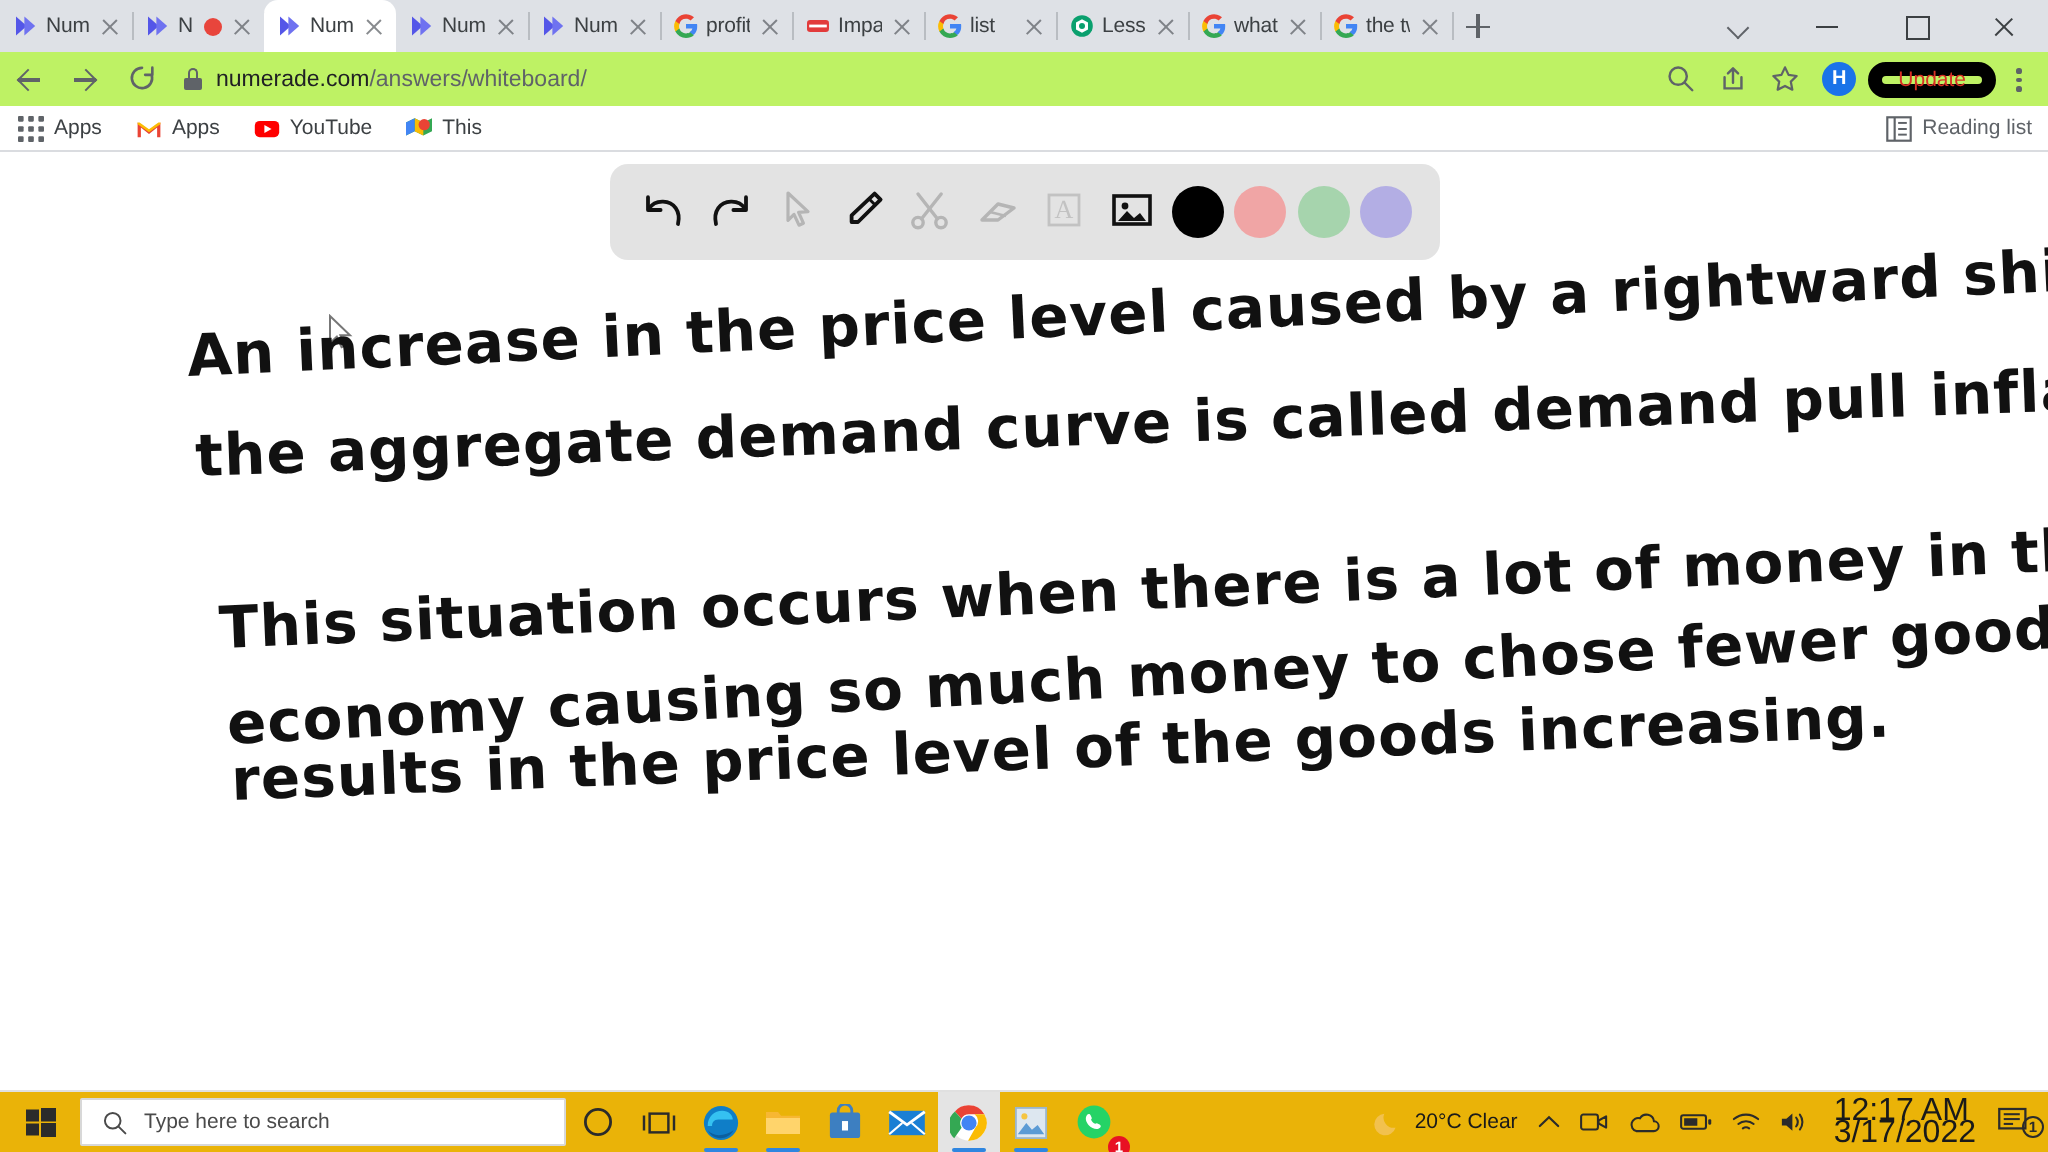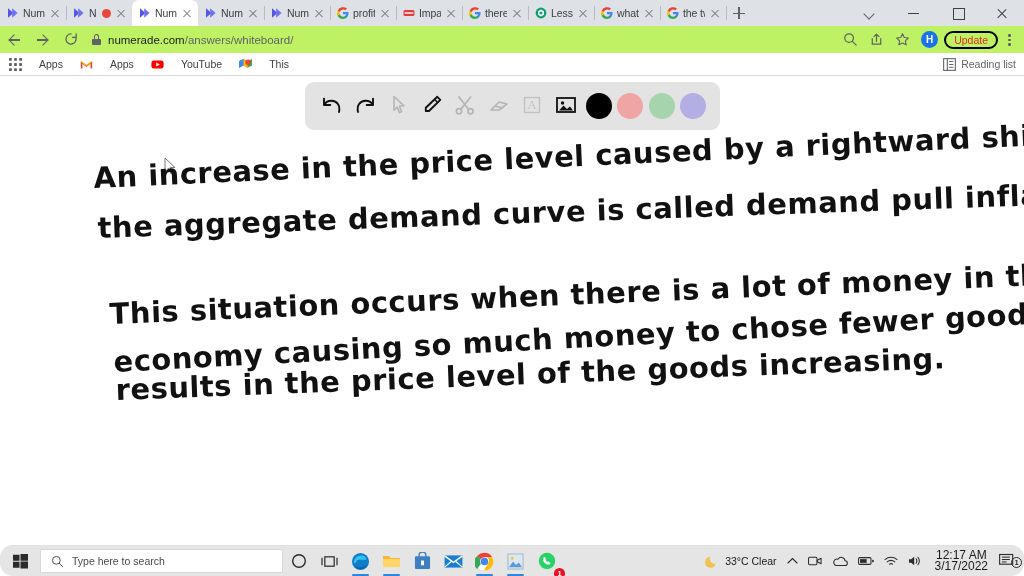--- a/index.html
+++ b/index.html
@@ -113,41 +113,41 @@
   .url-dark { color: #202124; }
   .url-grey { color: #5f6368; }
   .omni-right { display: flex; align-items: center; gap: 0; padding-right: 6px; }
   .oicon { width: 26px; height: 27px; position: relative; }
   .avatar {
     width: 17px; height: 17px; border-radius: 50%; background: #1a73e8;
     color: #fff; font-size: 10px; display: flex; align-items: center;
     justify-content: center; margin: 0 6px; flex: 0 0 17px; font-weight: 600;
   }
   .updbtn {
-    height: 18px; border: 2px solid #000000; border-radius: 9px;
+    height: 18px; border: 7px solid #000000; border-radius: 9px;
     color: #d93025; font-size: 10.5px; display: flex; align-items: center;
     padding: 0 8px; margin-right: 2px;
   }
   .kebab { width: 18px; height: 27px; position: relative; }
   .kebab i {
     position: absolute; left: 8px; width: 2.6px; height: 2.6px;
     border-radius: 50%; background: #5f6368; display: block;
   }
   .kebab i:nth-child(1){ top: 8px; }
   .kebab i:nth-child(2){ top: 12.5px; }
   .kebab i:nth-child(3){ top: 17px; }
 
   
   .bmbar {
     position: absolute; top: 53px; left: 0; width: 1024px; height: 23px;
     background: #fff; display: flex; align-items: center;
     font-size: 10.5px; color: #3c4043; padding-left: 9px;
     border-bottom: 1px solid #dadce0;
   }
-  .bm { display: flex; align-items: center; gap: 17px; margin-right: 17px; }
+  .bm { display: flex; align-items: center; gap: 5px; margin-right: 17px; }
   .bm-ico { width: 13px; height: 13px; flex: 0 0 13px; display: block; }
   .readinglist {
     position: absolute; right: 8px; display: flex; align-items: center; gap: 5px;
     color: #5f6368;
   }
 
   
   .page {
     position: absolute; top: 76px; left: 0; width: 1024px; height: 469px;
     background: #fff; overflow: hidden;
@@ -172,43 +172,42 @@
   .watermark {
     position: absolute; right: 14px; bottom: 44px;
     text-align: left; color: #c3c3c3; user-select: none;
   }
   .wm1 { font-size: 16.5px; line-height: 19px; }
   .wm2 { font-size: 11px; line-height: 15px; }
 
   
   .taskbar {
     position: absolute; left: 0; bottom: 0; width: 1024px; height: 31px;
-    background: #e5e5e5; display: flex; align-items: center;
+    background: #eab308; display: flex; align-items: center;
     border-top: 1px solid #e0e0e0;
-    border-radius: 13px;
   }
   .startbtn { width: 40px; height: 31px; display:flex; align-items:center; justify-content:center; }
   .winlogo { width: 15px; height: 15px; display:block; }
   .searchbox {
     width: 243px; height: 24px; background: #fff; border: 1px solid #d8d8d8;
     display: flex; align-items: center; gap: 8px; padding-left: 10px;
     font-size: 10.5px; color: #4a4a4a; border-radius: 1px;
   }
   .tb-ico { width: 31px; height: 31px; display:flex; align-items:center; justify-content:center; position: relative; }
   .tb-ico.open:after {
     content:""; position:absolute; bottom: 1px; left: 7px; width: 17px; height: 2px;
     background: #2f86e0; border-radius: 1px;
   }
   .tb-ico.active { background: #e4e4e4; }
   .tray {
     position: absolute; right: 0; height: 31px; display: flex;
     align-items: center; gap: 0; font-size: 10.5px; color: #1a1a1a;
   }
   .tray-item { padding: 0 5px; display:flex; align-items:center; height: 31px; }
-  .clock { text-align: center; line-height: 11.5px; font-size: 12px; padding: 0 7px; }
+  .clock { text-align: left; line-height: 11.5px; font-size: 16px; padding: 0 7px; }
   .badge {
     position: absolute; right: -3px; bottom: -2px; width: 11px; height: 11px;
     border-radius: 50%; background: #e81123; color: #fff; font-size: 7.5px;
     display: flex; align-items: center; justify-content: center; font-weight: 700;
   }
   .notif { position: relative; padding: 0 9px 0 4px; }
 </style>
 </head>
 <body>
 
@@ -281,21 +280,21 @@
           <span class="tab-close"></span>
           <span class="sep"></span>
         </div>
         <div class="tab">
           <span class="tab-fav"><svg viewBox="0 0 12 12">
               <path d="M11.6 6.1c0-.4 0-.8-.1-1.1H6v2.2h3.2A2.8 2.8 0 0 1 8 8.9v1.5h1.9a5.8 5.8 0 0 0 1.7-4.3z" fill="#4285f4"></path>
               <path d="M6 12c1.6 0 2.9-.5 3.9-1.4L8 9.1c-.5.4-1.2.6-2 .6a3.5 3.5 0 0 1-3.3-2.4H.7v1.5A6 6 0 0 0 6 12z" fill="#34a853"></path>
               <path d="M2.7 7.3a3.6 3.6 0 0 1 0-2.3V3.5H.7a6 6 0 0 0 0 5.3z" fill="#fbbc04"></path>
               <path d="M6 2.4c.9 0 1.7.3 2.3.9l1.7-1.7A6 6 0 0 0 .7 3.5l2 1.5A3.5 3.5 0 0 1 6 2.4z" fill="#ea4335"></path>
             </svg></span>
-          <span class="tab-title">there</span>
+          <span class="tab-title">list</span>
           <span class="tab-close"></span>
           <span class="sep"></span>
         </div>
         <div class="tab">
           <span class="tab-fav"><svg viewBox="0 0 12 12">
               <circle cx="6" cy="6" r="5.4" fill="#0aa06e"></circle>
               <path d="M6 2.6l3 1.7v3.4L6 9.4 3 7.7V4.3z" fill="#fff"></path>
               <circle cx="6" cy="6" r="1.5" fill="#0aa06e"></circle>
             </svg></span>
           <span class="tab-title">Lesso</span>
@@ -585,21 +584,21 @@
         <path d="M5.6 5.4c.5-.6 1.4-.5 1.7.2l.5 1.1c.2.4 0 .8-.3 1 .4 1 1.2 1.8 2.2 2.2.3-.3.7-.4 1-.2l1.1.5c.7.3.8 1.2.2 1.7-1.5 1.3-4 .3-5.5-1.2S4.3 6.9 5.6 5.4z" fill="#fff"></path>
       </svg>
       <span class="badge">1</span>
     </div>
 
     <div class="tray">
       <div class="tray-item">
         <svg width="15" height="15" viewBox="0 0 16 16" style="margin-right:5px">
           <path d="M11.5 10.5A5.5 5.5 0 0 1 5.5 3a5.8 5.8 0 1 0 6 7.5z" fill="#f2c14e"></path>
         </svg>
-        <span>33°C  Clear</span>
+        <span>20°C  Clear</span>
       </div>
       <div class="tray-item">
         <svg width="11" height="8" viewBox="0 0 12 8">
             <path d="M1 6.2L6 1.4l5 4.8" fill="none" stroke="#2b2b2b" stroke-width="1.2" stroke-linecap="round"></path>
           </svg>
       </div>
       <div class="tray-item">
         <svg width="14" height="12" viewBox="0 0 15 12">
           <rect x="0.6" y="2" width="9" height="8" rx="1.2" fill="none" stroke="#2b2b2b" stroke-width="1.1"></rect>
           <path d="M10 5.2l4-2.2v6l-4-2.2z" fill="none" stroke="#2b2b2b" stroke-width="1.1" stroke-linejoin="round"></path>

